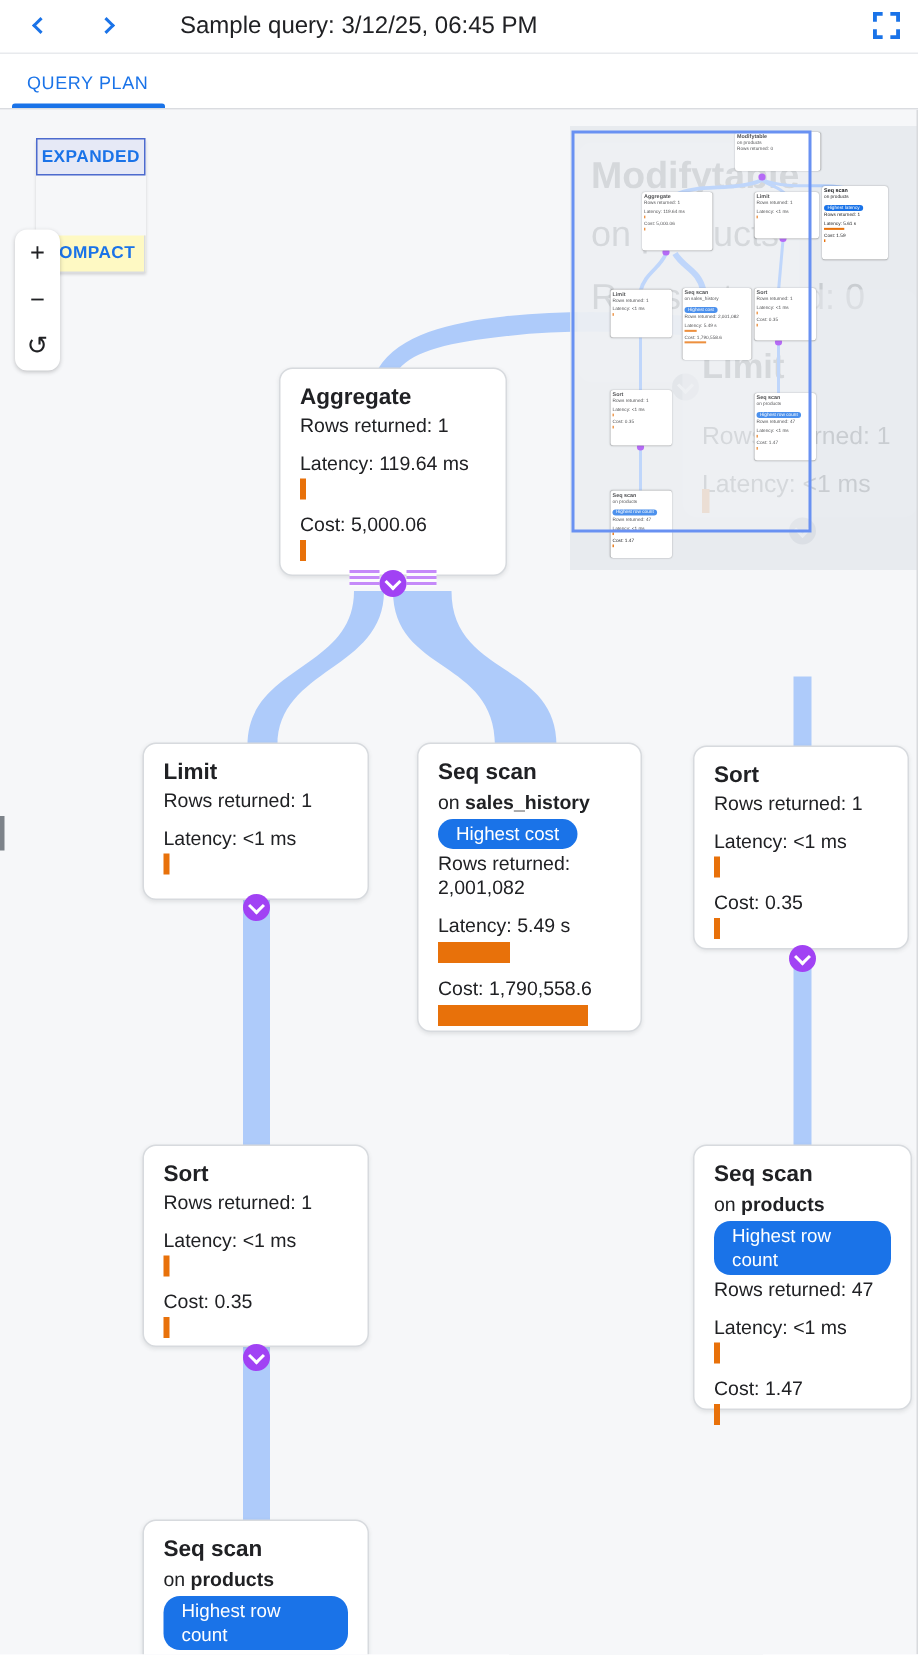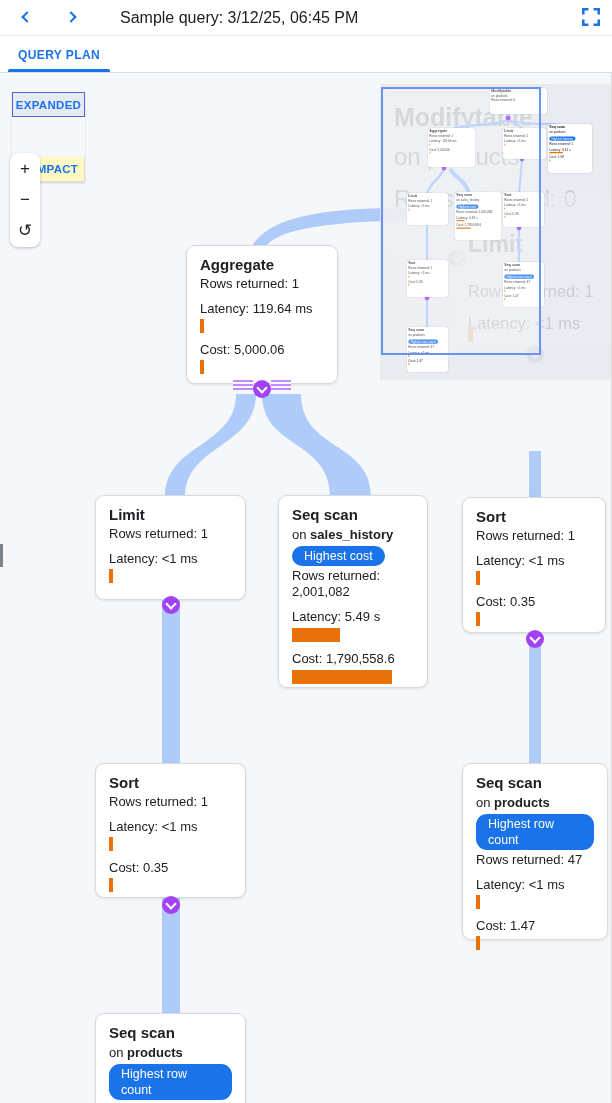--- a/index.html
+++ b/index.html
@@ -10,21 +10,21 @@
   .hdr { position:absolute; left:0; top:0; width:612px; height:36px; background:#fff; border-bottom:1px solid #e8eaed; z-index:20; }
   .chev-btn { position:absolute; top:6px; width:24px; height:24px; cursor:pointer; }
   .chev-btn span { position:absolute; top:7px; left:9px; width:8px; height:8px; border-left:2px solid #1a73e8; border-bottom:2px solid #1a73e8; }
   .chev-left span { transform:rotate(45deg); }
   .chev-right span { transform:rotate(225deg); left:5px; }
   .hdr-title { position:absolute; left:120px; top:9px; font-size:16px; color:#202124; }
   .fs-btn { position:absolute; right:12px; top:8px; width:18px; height:18px; }
 
   
   .tabbar { position:absolute; left:0; top:36px; width:612px; height:37px; background:#fff; border-bottom:1px solid #dadce0; z-index:20; }
-  .tab { position:absolute; top:0; height:37px; display:flex; align-items:center; font-size:12px; font-weight:bold; letter-spacing:.4px; cursor:pointer; }
+  .tab { position:absolute; top:0; height:37px; display:flex; align-items:center; font-size:12px; font-weight:normal; letter-spacing:.4px; cursor:pointer; }
   .tab-active { color:#1a73e8; }
   .tab-inactive { color:#5f6368; }
   .tab-underline { position:absolute; left:8px; bottom:0; width:102px; height:3px; background:#1a73e8; border-radius:2px 2px 0 0; }
 
   
   .canvas { position:absolute; left:0; top:73px; width:612px; height:1030px; background:#f6f7f9; overflow:hidden; }
   .links-svg { position:absolute; left:0; top:0; z-index:1; }
 
   
   .ghost { position:absolute; z-index:2; color:#3c4043; }
@@ -48,21 +48,21 @@
   .hbar { height:14px; background:#e8710a; margin-top:3px; }
   .pill { display:inline-block; background:#1a73e8; color:#fff; font-size:12.5px; line-height:16px; padding:2px 12px; border-radius:11px; margin:3px 0 2px; }
 
   
   .conn { position:absolute; width:18px; height:18px; border-radius:50%; background:#a142f4; z-index:4; cursor:pointer; }
   .conn::after { content:""; position:absolute; left:5px; top:4px; width:6px; height:6px; border-right:2px solid #fff; border-bottom:2px solid #fff; transform:rotate(45deg); }
   .wing { position:absolute; width:20px; height:11px; z-index:4;
           background:repeating-linear-gradient(to bottom,#c58af9 0 2px,#fbfbfd 2px 4px); }
 
   
-  .toggle { position:absolute; left:12px; top:19px; width:73px; z-index:7; box-shadow:0 1px 2px rgba(0,0,0,.15);text-align:center; }
+  .toggle { position:absolute; left:24px; top:19px; width:73px; z-index:7; box-shadow:0 1px 2px rgba(0,0,0,.15);text-align:center; }
   .tg-btn { height:25px; display:flex; align-items:center; justify-content:center; font-size:11.5px; font-weight:bold; color:#1a73e8; letter-spacing:.3px; cursor:pointer; }
   .tg-on { background:#e6e9f6; border:1px solid #4d6bce; }
   .tg-off { background:#fef9c3; border:1px solid #dadce0; border-top:none;margin-top:40px; }
   .zoomer { position:absolute; left:10px; top:80px; width:30px; height:94px; background:#fff; border-radius:8px; box-shadow:0 1px 3px rgba(60,64,67,.3); z-index:7; }
   .z-btn { height:31px; display:flex; align-items:center; justify-content:center; font-size:17px; color:#202124; cursor:pointer; }
 
   
   .minimap { position:absolute; left:380px; top:11px; width:232px; height:296px; background:rgba(229,232,237,.84); z-index:5; overflow:hidden; cursor:pointer; }
   .mm-svg { position:absolute; left:0; top:0; }
   .mm-node { position:absolute; background:#fff; border-radius:2px; box-shadow:0 0 1px rgba(0,0,0,.45); overflow:hidden; z-index:2; }

